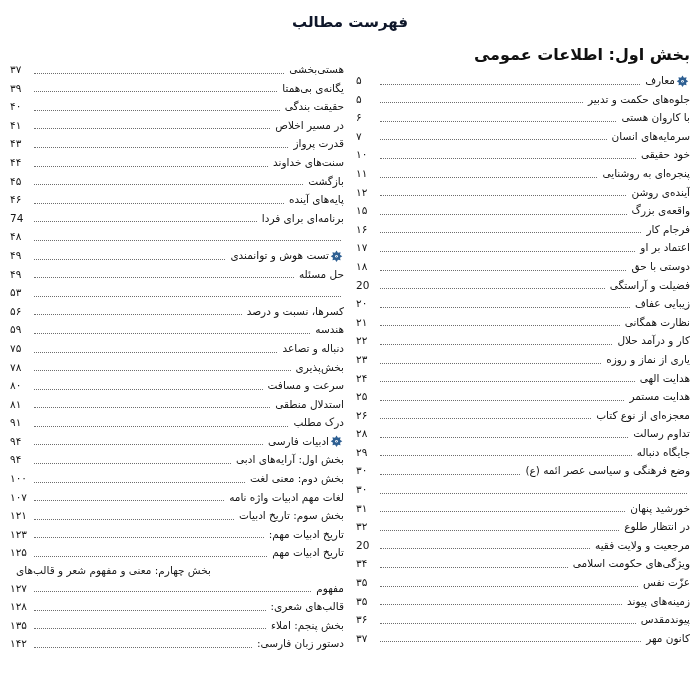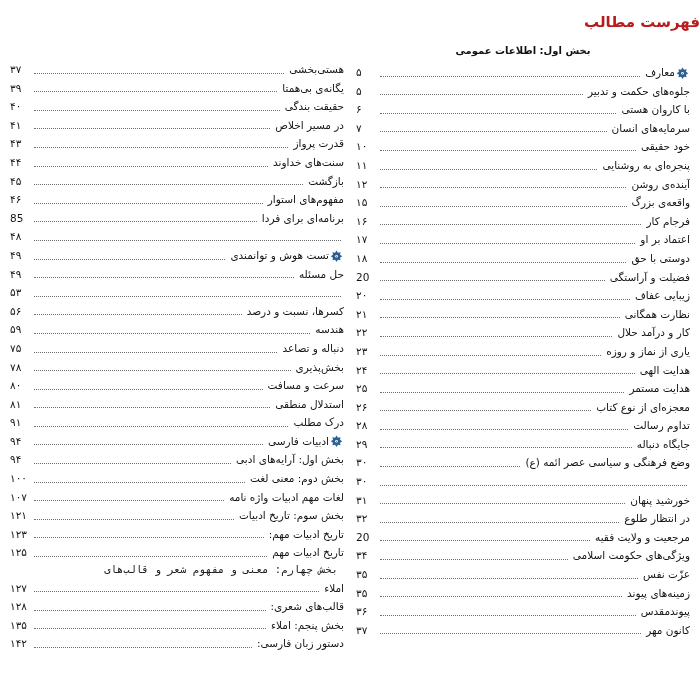--- a/index.html
+++ b/index.html
@@ -16,47 +16,48 @@
     position: relative;
   }
   .page {
     width: 700px;
     height: 700px;
     position: relative;
     box-sizing: border-box;
     padding: 0;
   }
   .toc-title {
+    text-align: center;
     font-size: 15px;
     font-weight: bold;
     letter-spacing: 0.5px;
     margin: 13px 0 0 0;
-    color: #b91c1c;
+    color: #0f172a;
   }
   .columns {
     display: flex;
     flex-direction: row;
     justify-content: space-between;
     margin-top: 10px;
     padding: 0 10px;
     box-sizing: border-box;
     height: 640px;
   }
   .col {
     width: 338px;
     box-sizing: border-box;
     position: relative;
   }
   .col-right { padding-left: 4px; }
   .col-left  { padding-right: 4px; }
 
   .section-heading {
-    font-size: 10px;
+    font-size: 16px;
     font-weight: bold;
-    text-align: center;
+    text-align: right;
     color: #111;
     margin: 4px 0 7px 0;
     direction: rtl;
   }
   .spacer-heading { height: 19px; }
 
   .entry {
     display: flex;
     flex-direction: row;
     align-items: flex-end;
@@ -87,24 +88,23 @@
     min-width: 20px;
     text-align: left;
   }
   .entry.wrap2 {
     height: auto;
     display: block;
     line-height: 17px;
   }
   .entry.wrap2 .l1 {
     display: block;
-    text-align: right;
+    text-align: left;
     font-size: 10.5px;
     padding: 0 6px;
-    font-family: Liberation Mono, monospace;
   }
   .entry.wrap2 .l2row {
     display: flex;
     flex-direction: row;
     align-items: flex-end;
     height: 18px;
   }
   svg.star { display: block; }
 </style>
 </head>
@@ -313,28 +313,28 @@
             <span class="etitle">سنت‌های خداوند</span>
             <span class="dots"></span>
             <span class="pageno">۴۴</span>
           </div>
           <div class="entry">
             <span class="etitle">بازگشت</span>
             <span class="dots"></span>
             <span class="pageno">۴۵</span>
           </div>
           <div class="entry">
-            <span class="etitle">مفهوم‌های استوار</span>
+            <span class="etitle">پایه‌های آینده</span>
             <span class="dots"></span>
             <span class="pageno">۴۶</span>
           </div>
           <div class="entry">
             <span class="etitle">برنامه‌ای برای فردا</span>
             <span class="dots"></span>
-            <span class="pageno">85</span>
+            <span class="pageno">74</span>
           </div>
           <div class="entry">
             <span class="dots"></span>
             <span class="pageno">۴۸</span>
           </div>
           <div class="entry with-icon">
             <svg viewBox="0 0 24 24" width="15" height="15" class="star">
               <path d="M12 0.8 L14.3 4.4 L18.5 3.5 L17.6 7.7 L21.2 10 L17.6 12.3 L18.5 16.5 L14.3 15.6 L12 19.2 L9.7 15.6 L5.5 16.5 L6.4 12.3 L2.8 10 L6.4 7.7 L5.5 3.5 L9.7 4.4 Z" fill="#2e5f92"></path>
               <circle cx="12" cy="10" r="2.1" fill="#ffffff"></circle>
               <circle cx="12" cy="10" r="0.9" fill="#2e5f92"></circle>
@@ -423,21 +423,21 @@
             <span class="pageno">۱۲۳</span>
           </div>
           <div class="entry">
             <span class="etitle">تاریخ ادبیات مهم</span>
             <span class="dots"></span>
             <span class="pageno">۱۲۵</span>
           </div>
           <div class="entry wrap2">
             <span class="l1">بخش چهارم: معنی و مفهوم شعر و قالب‌های</span>
             <div class="l2row">
-              <span class="etitle">املاء</span>
+              <span class="etitle">مفهوم</span>
               <span class="dots"></span>
               <span class="pageno">۱۲۷</span>
             </div>
           </div>
           <div class="entry">
             <span class="etitle">قالب‌های شعری:</span>
             <span class="dots"></span>
             <span class="pageno">۱۲۸</span>
           </div>
           <div class="entry">

